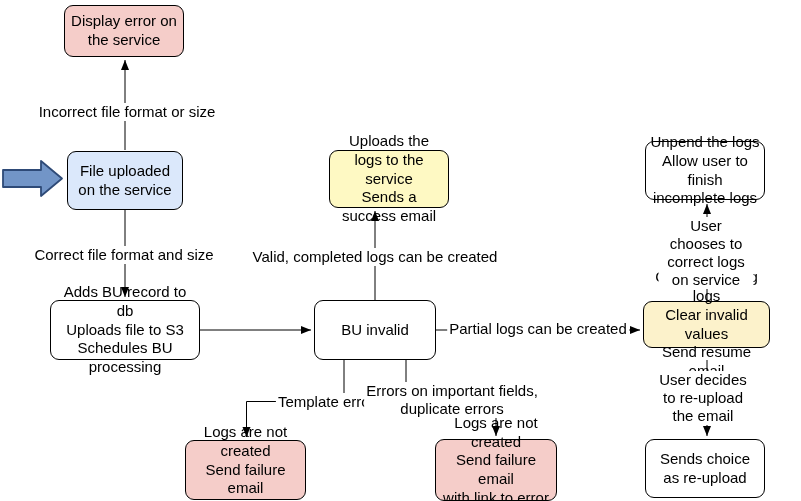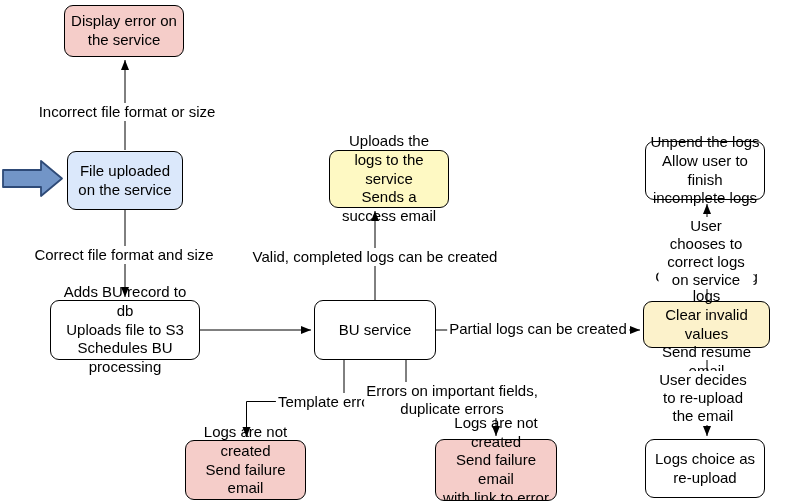--- a/index.html
+++ b/index.html
@@ -68,33 +68,33 @@
   </svg>
 
   <div class="node n-display-error" style="background: rgb(245, 205, 201);">Display error on the service</div>
 
   <div class="node n-file-uploaded" style="background: rgb(219, 232, 251);">File uploaded on the service</div>
 
   <div class="node n-adds-bu" style="background: rgb(255, 255, 255);">Adds BU record to db
 Uploads file to S3
 Schedules BU processing</div>
 
-  <div class="node n-bu-service" style="background: rgb(255, 255, 255);">BU service</div>
+  <div class="node n-bu-service" style="background: rgb(255, 255, 255);">BU invalid</div>
 
   <div class="node n-uploads-logs" style="background: #fef9c3; margin-left: 16px;">Uploads the logs to the service
 Sends a success email</div>
 
   <div class="node n-unpend" style="background: rgb(255, 255, 255);">Unpend the logs
 Allow user to finish incomplete logs</div>
 
   <div class="node n-create-pending" style="background: rgb(252, 242, 203);">Create pending logs
 Clear invalid values
 Send resume email</div>
 
-  <div class="node n-mark-choice" style="background: rgb(255, 255, 255);">Logs choice as re-upload</div>
+  <div class="node n-mark-choice" style="background: rgb(255, 255, 255);">Sends choice as re-upload</div>
 
   <div class="node n-logs-errors" style="background: rgb(245, 205, 201);">Logs are not created
 Send failure email
 with errors</div>
 
   <div class="node n-logs-summary" style="background: rgb(245, 205, 201);">Logs are not created
 Send failure email
 with link to error summary</div>
 
   <div class="elabel l-incorrect">Incorrect file format or size</div>

